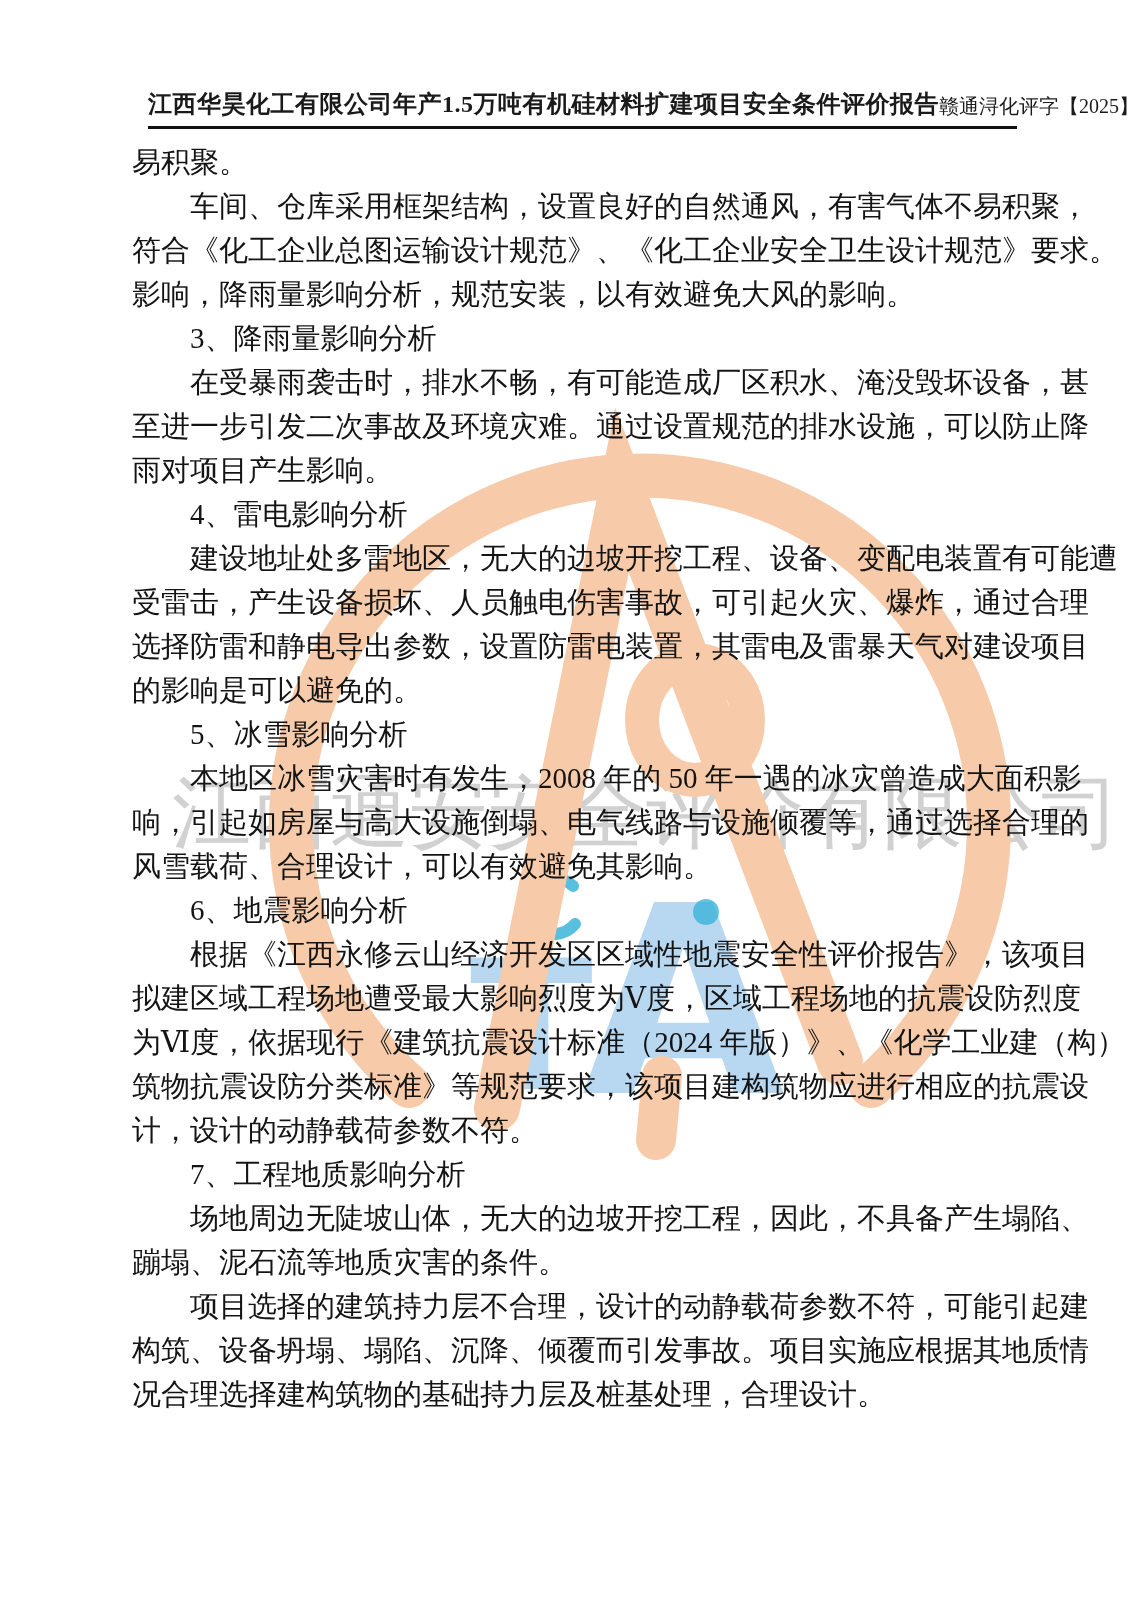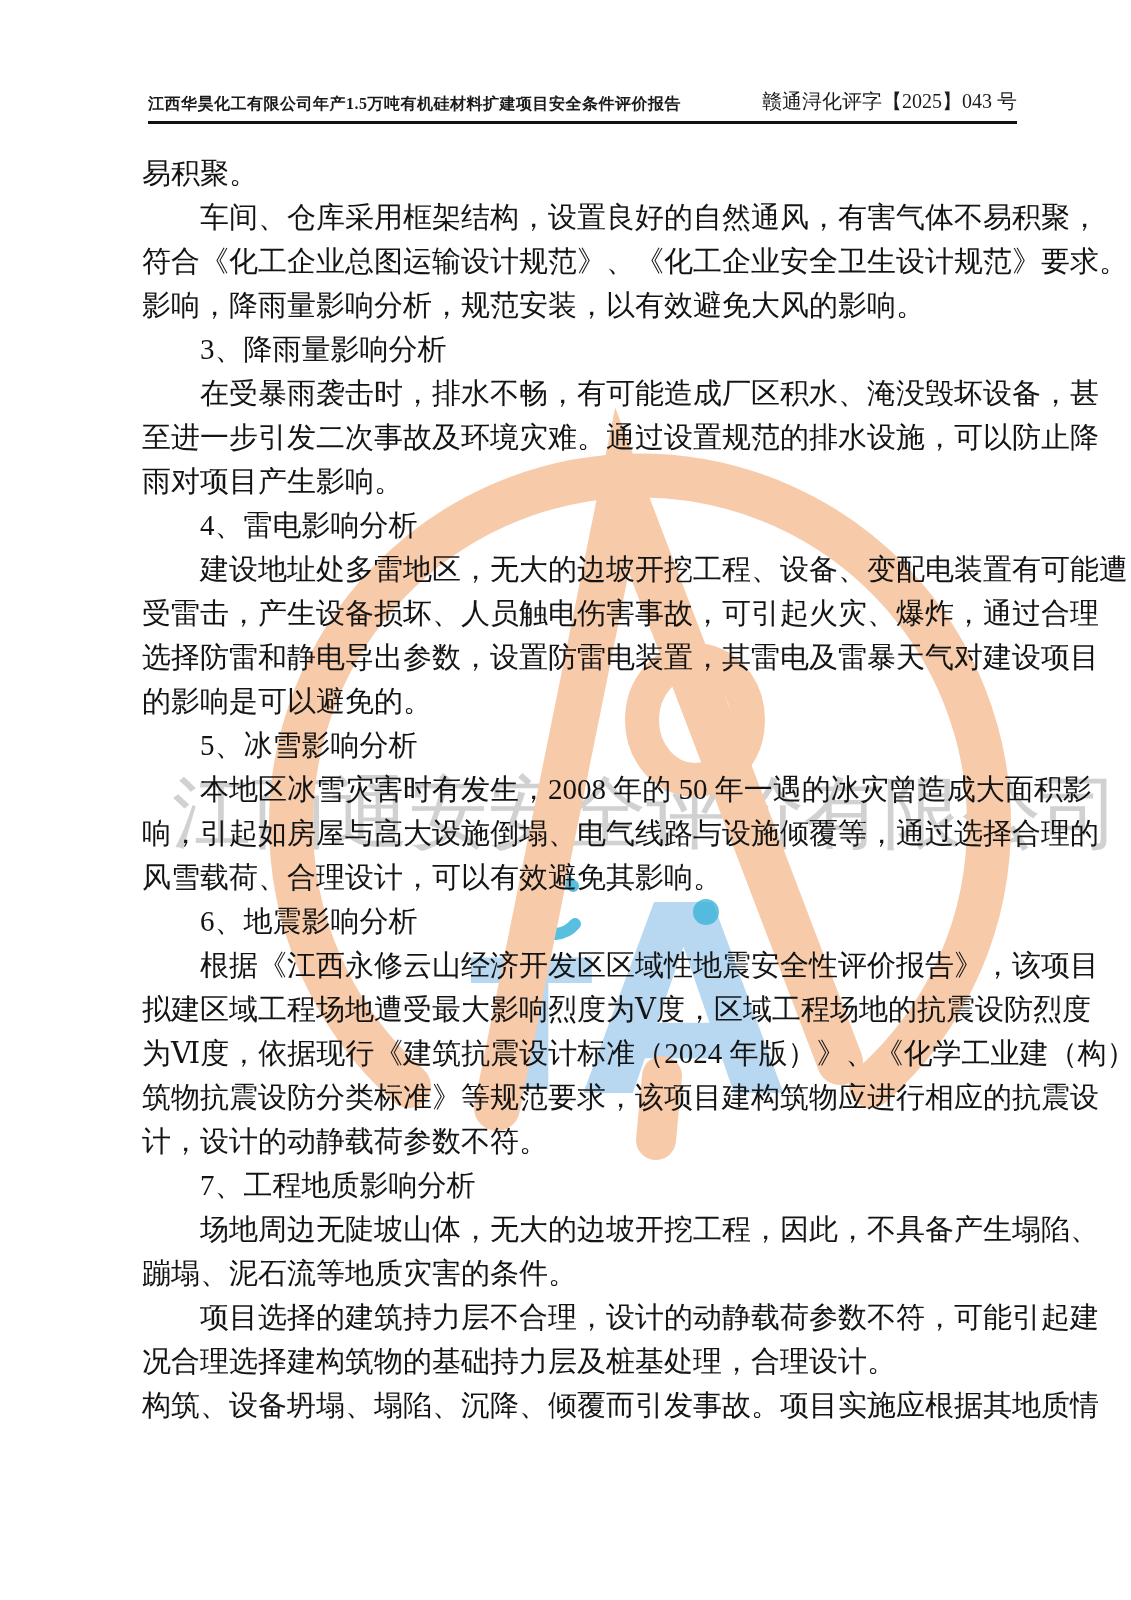--- a/index.html
+++ b/index.html
@@ -19,30 +19,29 @@
   }
   
   .header{
     position:absolute;left:148px;top:88px;width:869px;
     z-index:2;
     display:flex;justify-content:space-between;align-items:flex-end;
     border-bottom:3px solid #111;
     padding-bottom:6px;
   }
   .header .h-left{
-    font-size:16px;font-weight:bold;letter-spacing:0.5px;white-space:nowrap;
+    font-size:24px;font-weight:bold;letter-spacing:0.5px;white-space:nowrap;
   }
   .header .h-right{
     font-size:20px;font-weight:normal;white-space:nowrap;
   }
   
   .content{
-    position:absolute;left:142px;top:140px;width:872px;
+    position:absolute;left:132px;top:140px;width:872px;
     z-index:1;
-    margin-top:11px;
   }
   .content .line{
     height:44px;line-height:44px;
     font-size:29px;
     white-space:nowrap;
     color:#141414;
   }
   .content .line.indent{padding-left:58px;}
   
   .wm-company{
@@ -107,17 +106,17 @@
       <div class="line indent">6、地震影响分析</div>
       <div class="line indent">根据《江西永修云山经济开发区区域性地震安全性评价报告》，该项目</div>
       <div class="line">拟建区域工程场地遭受最大影响烈度为Ⅴ度，区域工程场地的抗震设防烈度</div>
       <div class="line">为Ⅵ度，依据现行《建筑抗震设计标准（2024 年版）》、《化学工业建（构）</div>
       <div class="line">筑物抗震设防分类标准》等规范要求，该项目建构筑物应进行相应的抗震设</div>
       <div class="line">计，设计的动静载荷参数不符。</div>
       <div class="line indent">7、工程地质影响分析</div>
       <div class="line indent">场地周边无陡坡山体，无大的边坡开挖工程，因此，不具备产生塌陷、</div>
       <div class="line">蹦塌、泥石流等地质灾害的条件。</div>
       <div class="line indent">项目选择的建筑持力层不合理，设计的动静载荷参数不符，可能引起建</div>
+      <div class="line">构筑、设备坍塌、塌陷、沉降、倾覆而引发事故。项目实施应根据其地质情</div>
       <div class="line">况合理选择建构筑物的基础持力层及桩基处理，合理设计。</div>
-      <div class="line">构筑、设备坍塌、塌陷、沉降、倾覆而引发事故。项目实施应根据其地质情</div>
     </div>
 
 </div>
 
 </body></html>

